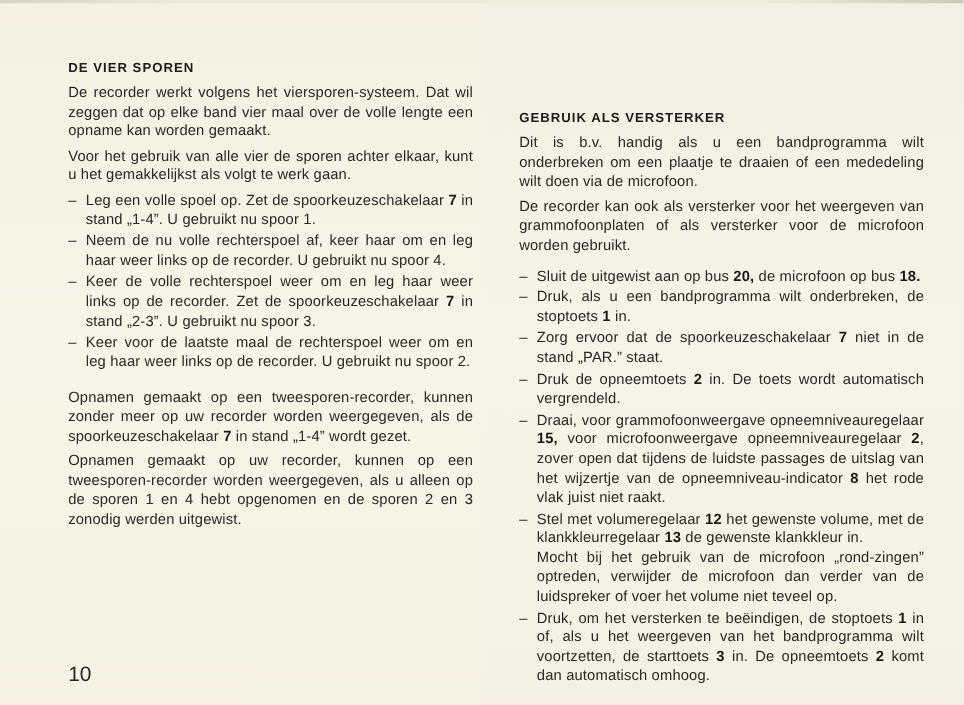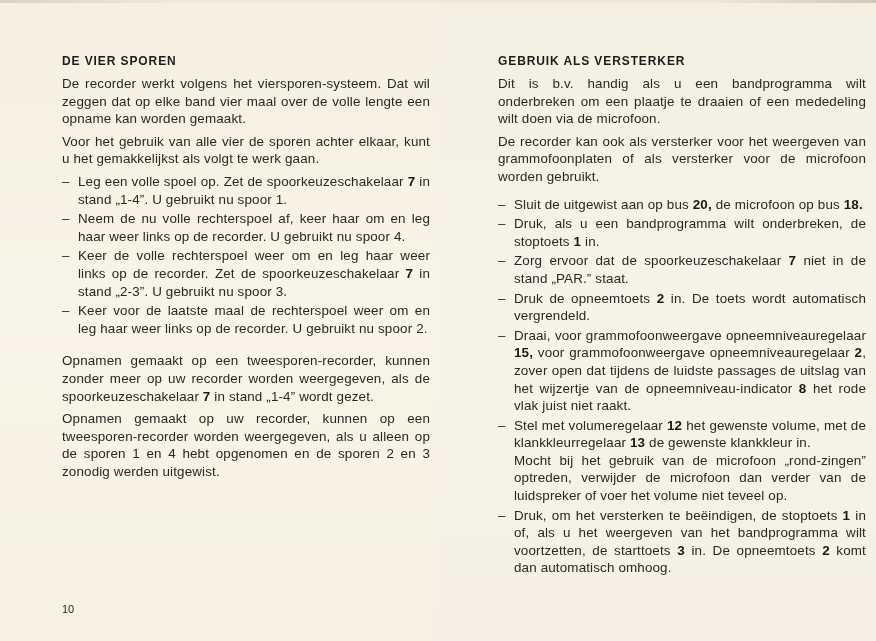--- a/index.html
+++ b/index.html
@@ -16,39 +16,39 @@
   }
   .page.left { left: 0; width: 438px; }
   .page.right { left: 438px; width: 438px; background: linear-gradient(180deg, #f4efe3 0%, #f7f3e8 50%, #f5f0e3 100%); }
   .topedge { position:absolute; left:0; right:0; top:0; height:3px; background: linear-gradient(90deg,#d9d3c4,#efe9da 20%,#efe9da 80%,#cfc9ba); }
   .col {
     position: absolute; top: 52px;
     font-size: 13.4px; line-height: 17.6px;
     letter-spacing: 0.15px;
   }
   .col.left { left: 62px; width: 368px; }
-  .col.right { left: 498px; width: 368px; }
+  .col.right { left: 472px; width: 368px; margin-top: 46px; }
   h2 {
     margin: 0 0 5px 0;
     font-size: 12px; line-height: 18px;
     font-weight: bold; letter-spacing: 0.9px;
     color: #1e1b19;
   }
   p { margin: 0 0 5px 0; text-align: justify; }
   ul { list-style: none; margin: 0 0 5px 0; padding: 0; }
   ul li {
     position: relative; padding-left: 16px; margin: 0 0 2px 0;
     text-align: justify;
   }
   ul li .dash { position: absolute; left: 0; top: 0; }
   ul li .note { display:block; }
   .bullets-right { margin-top: 10px; }
   .gap { height: 10px; }
   b { font-weight: bold; color: #1b1816; }
-  .pagenum { position: absolute; left: 62px; top: 603px; font-size: 11px; color: #2a2724; }
+  .pagenum { position: absolute; left: 62px; top: 603px; font-size: 19px; color: #2a2724; }
 </style>
 </head>
 <body>
 
 <div class="page left"></div>
 <div class="page right"></div>
 <div class="topedge"></div>
 
 <div class="col left">
   <h2>DE VIER SPOREN</h2>
@@ -69,17 +69,17 @@
 
 <div class="col right">
   <h2>GEBRUIK ALS VERSTERKER</h2>
   <p>Dit is b.v. handig als u een bandprogramma wilt onderbreken om een plaatje te draaien of een mededeling wilt doen via de microfoon.</p>
   <p>De recorder kan ook als versterker voor het weergeven van grammofoonplaten of als versterker voor de microfoon worden gebruikt.</p>
   <ul class="bullets-right" id="right-steps">
       <li><span class="dash">–</span><span>Sluit de uitgewist aan op bus </span><b>20,</b><span> de microfoon op bus </span><b>18.</b></li>
       <li><span class="dash">–</span><span>Druk, als u een bandprogramma wilt onderbreken, de stoptoets </span><b>1</b><span> in.</span></li>
       <li><span class="dash">–</span><span>Zorg ervoor dat de spoorkeuzeschakelaar </span><b>7</b><span> niet in de stand „PAR.” staat.</span></li>
       <li><span class="dash">–</span><span>Druk de opneemtoets </span><b>2</b><span> in. De toets wordt automatisch vergrendeld.</span></li>
-      <li><span class="dash">–</span><span>Draai, voor grammofoonweergave opneemniveauregelaar </span><b>15,</b><span> voor grammofoonweergave opneemniveauregelaar </span><b>2</b><span>, zover open dat tijdens de luidste passages de uitslag van het wijzertje van de opneemniveau-indicator </span><b>8</b><span> het rode vlak juist niet raakt.</span></li>
+      <li><span class="dash">–</span><span>Draai, voor grammofoonweergave opneemniveauregelaar </span><b>15,</b><span> voor microfoonweergave opneemniveauregelaar </span><b>2</b><span>, zover open dat tijdens de luidste passages de uitslag van het wijzertje van de opneemniveau-indicator </span><b>8</b><span> het rode vlak juist niet raakt.</span></li>
       <li><span class="dash">–</span><span>Stel met volumeregelaar </span><b>12</b><span> het gewenste volume, met de klankkleurregelaar </span><b>13</b><span> de gewenste klankkleur in.</span><span class="note">Mocht bij het gebruik van de microfoon „rond-zingen” optreden, verwijder de microfoon dan verder van de luidspreker of voer het volume niet teveel op.</span></li>
       <li><span class="dash">–</span><span>Druk, om het versterken te beëindigen, de stoptoets </span><b>1</b><span> in of, als u het weergeven van het bandprogramma wilt voortzetten, de starttoets </span><b>3</b><span> in. De opneemtoets </span><b>2</b><span> komt dan automatisch omhoog.</span></li>
     </ul>
 </div>
 
 </body></html>

